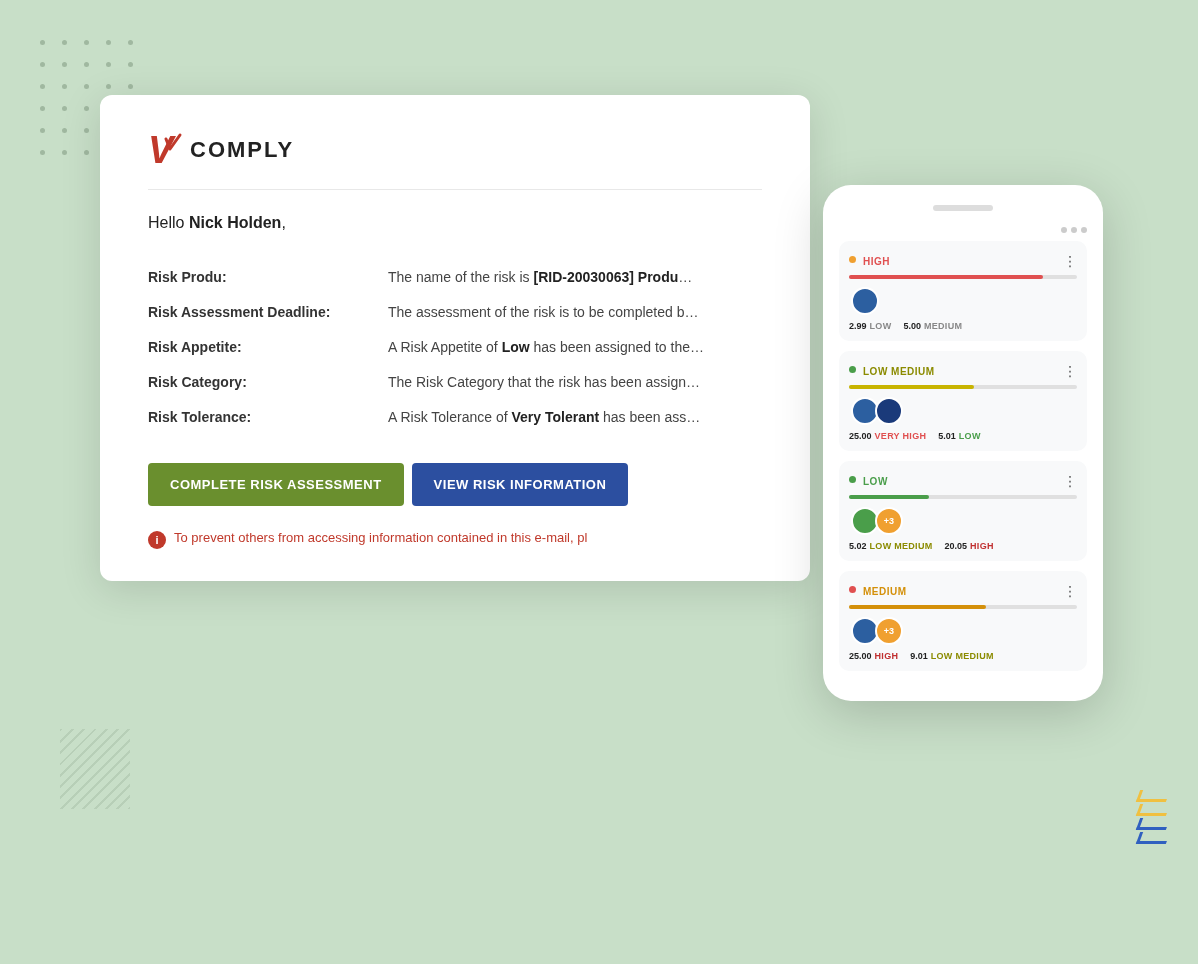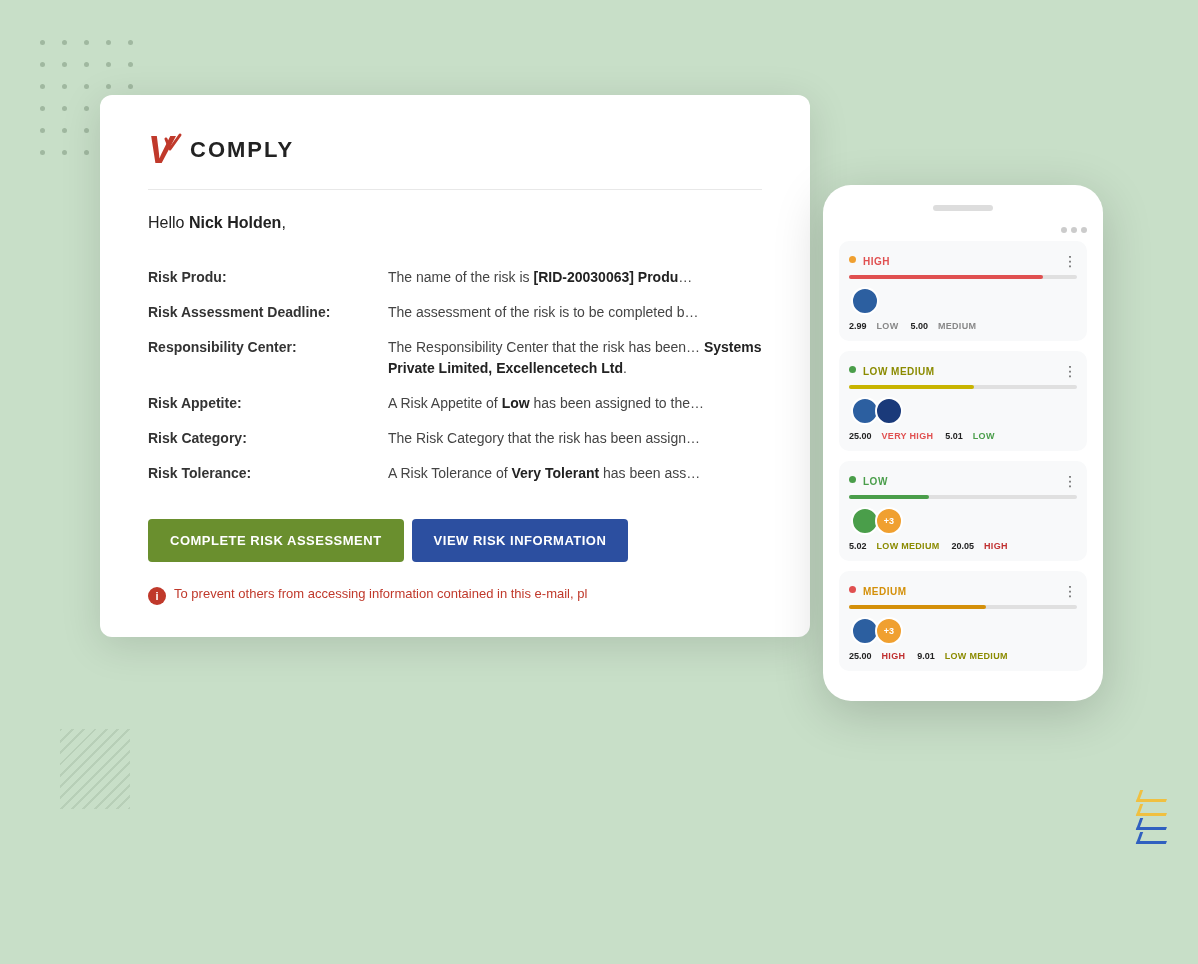--- a/index.html
+++ b/index.html
@@ -311,21 +311,21 @@
       color: #fff;
     }
 
     .risk-stats {
       display: flex;
       gap: 12px;
       font-size: 9px;
     }
     .stat-item {
       display: flex;
-      gap: 10px;
+      gap: 3px;
       align-items: center;
     }
     .stat-value {
       font-weight: 700;
       color: #222;
     }
     .stat-label {
       color: #888;
       font-weight: 600;
       letter-spacing: 0.3px;
@@ -406,24 +406,20 @@
 
   <table class="risk-table">
     <tbody>
       <tr>
         <td>Risk Produ:</td>
         <td>The name of the risk is <strong>[RID-20030063] Produ</strong>…</td>
       </tr>
       <tr>
         <td>Risk Assessment Deadline:</td>
         <td>The assessment of the risk is to be completed b…</td>
-      </tr>
-      <tr>
-        <td>Responsibility Center:</td>
-        <td>The Responsibility Center that the risk has been… <strong>Systems Private Limited, Excellencetech Ltd</strong>.</td>
       </tr>
       <tr>
         <td>Risk Appetite:</td>
         <td>A Risk Appetite of <strong>Low</strong> has been assigned to the…</td>
       </tr>
       <tr>
         <td>Risk Category:</td>
         <td>The Risk Category that the risk has been assign…</td>
       </tr>
       <tr>

